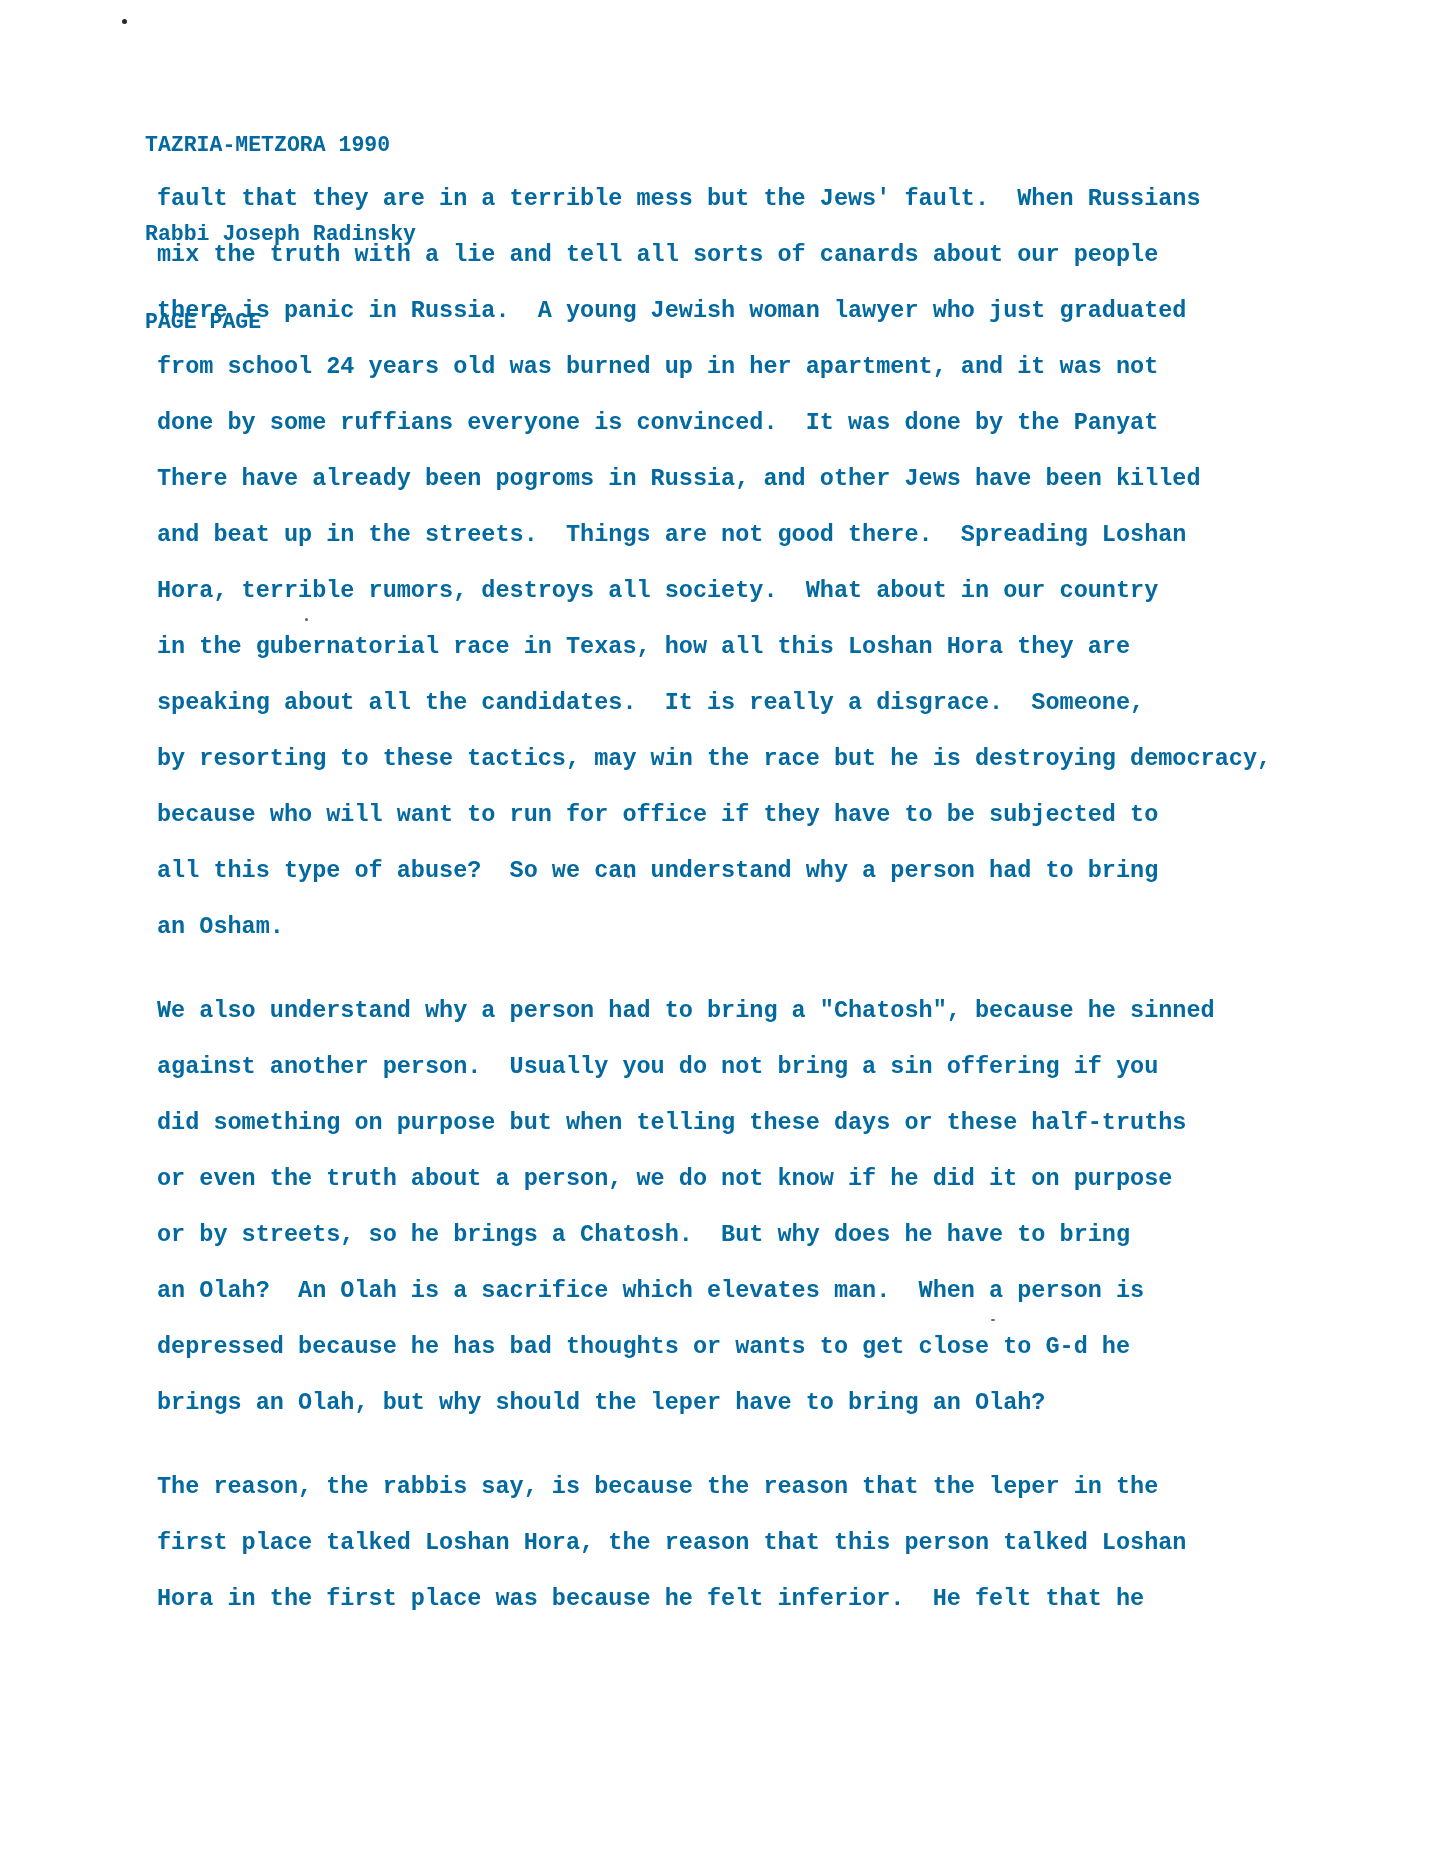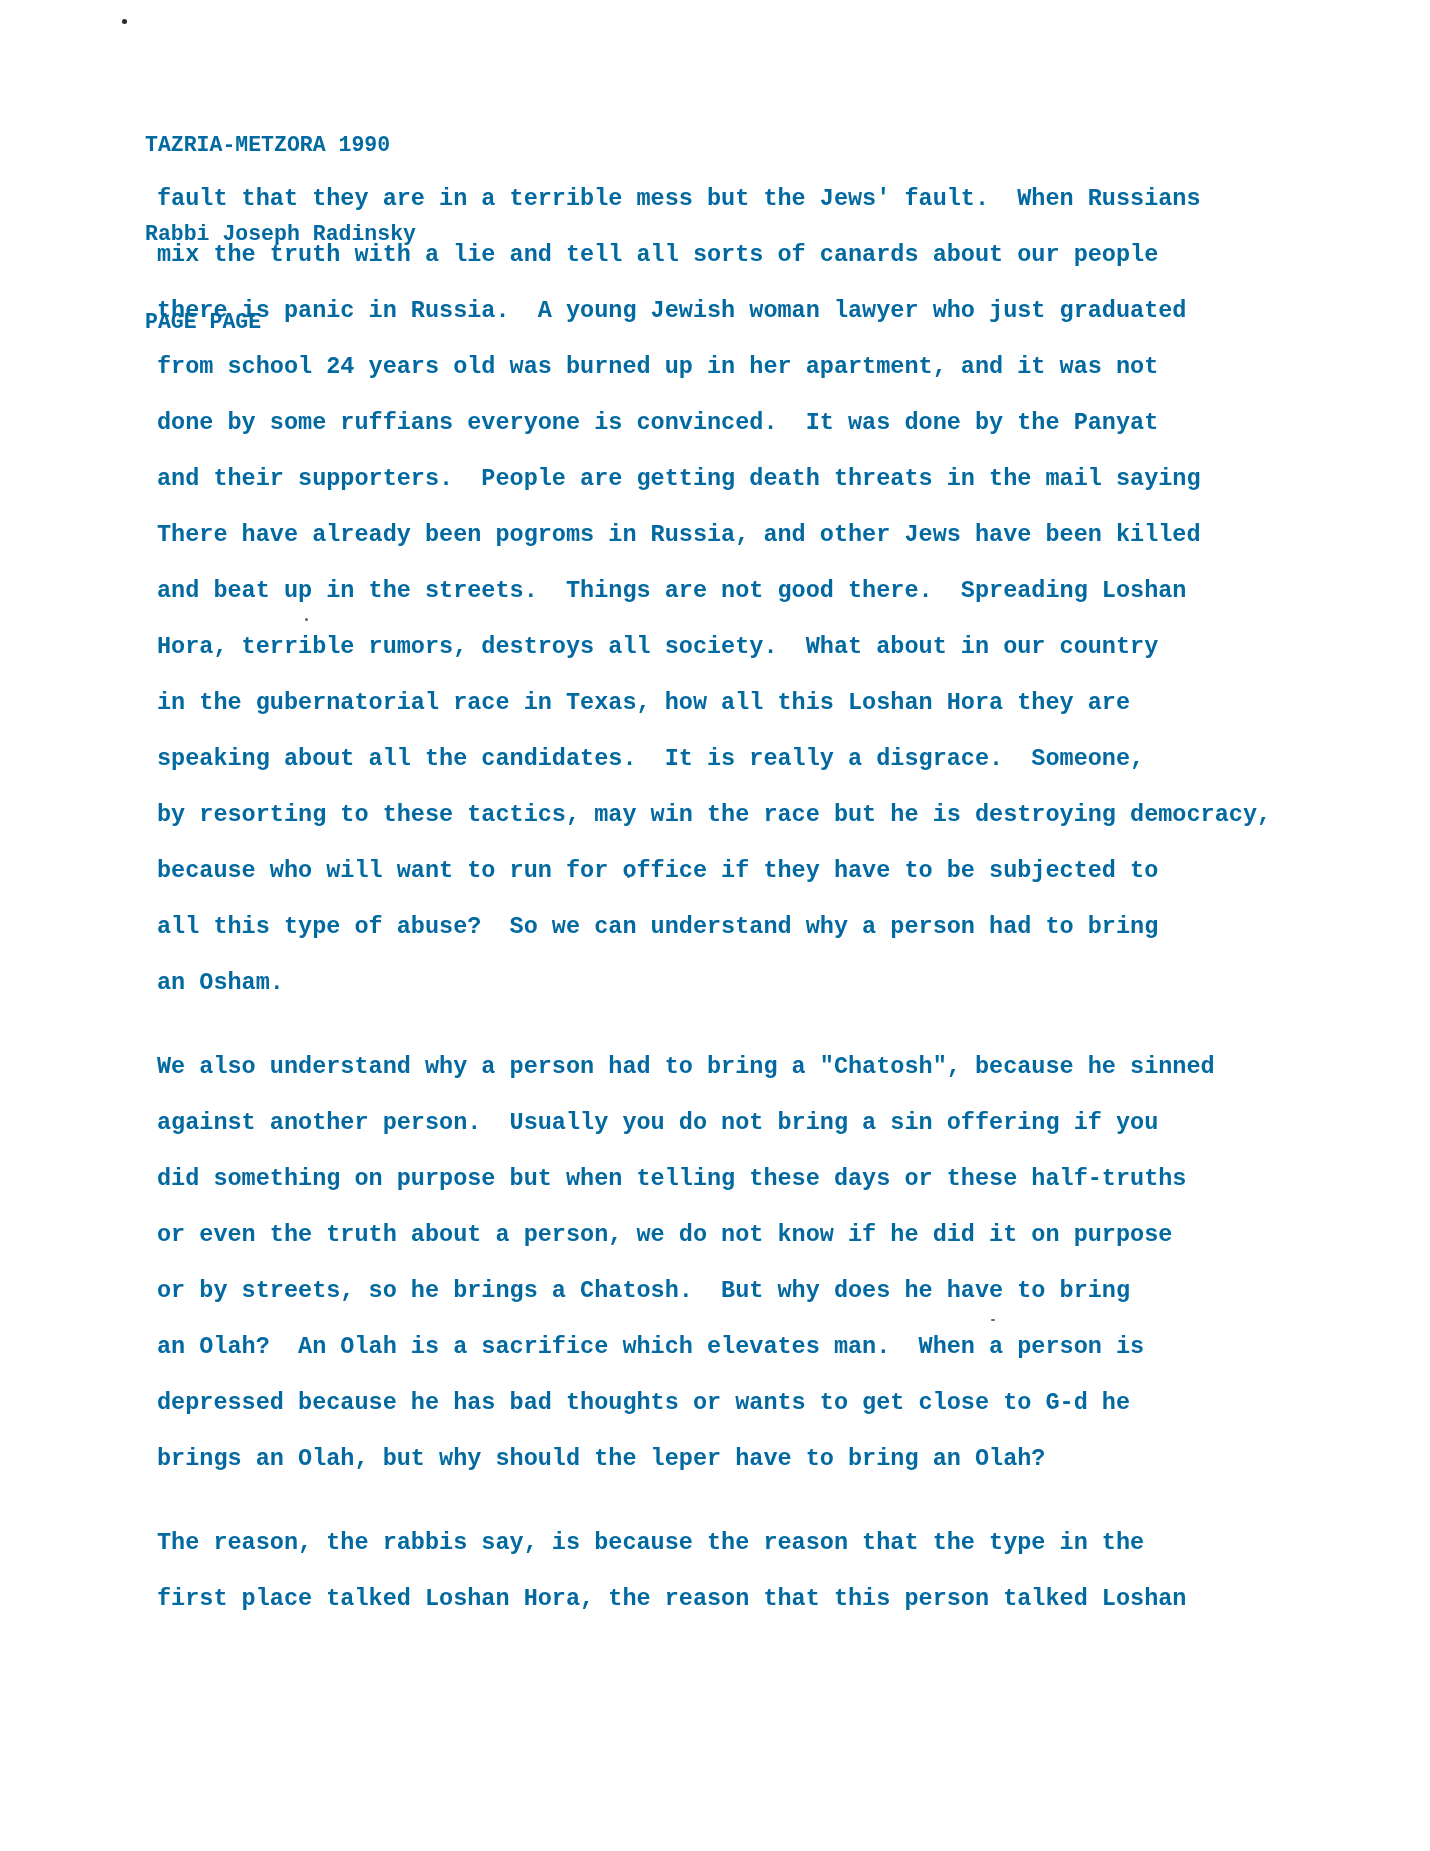--- a/index.html
+++ b/index.html
@@ -70,21 +70,20 @@
     <div class="header-line">PAGE PAGE</div>
   </div>
 
   <div class="doc-body">
       <div class="paragraph">
         <div class="text-line">fault that they are in a terrible mess but the Jews' fault.  When Russians</div>
         <div class="text-line">mix the truth with a lie and tell all sorts of canards about our people</div>
         <div class="text-line">there is panic in Russia.  A young Jewish woman lawyer who just graduated</div>
         <div class="text-line">from school 24 years old was burned up in her apartment, and it was not</div>
         <div class="text-line">done by some ruffians everyone is convinced.  It was done by the Panyat</div>
-        <div class="text-line">and their supporters.  People are getting death threats in the mail saying</div>
         <div class="text-line">There have already been pogroms in Russia, and other Jews have been killed</div>
         <div class="text-line">and beat up in the streets.  Things are not good there.  Spreading Loshan</div>
         <div class="text-line">Hora, terrible rumors, destroys all society.  What about in our country</div>
         <div class="text-line">in the gubernatorial race in Texas, how all this Loshan Hora they are</div>
         <div class="text-line">speaking about all the candidates.  It is really a disgrace.  Someone,</div>
         <div class="text-line">by resorting to these tactics, may win the race but he is destroying democracy,</div>
         <div class="text-line">because who will want to run for office if they have to be subjected to</div>
         <div class="text-line">all this type of abuse?  So we can understand why a person had to bring</div>
         <div class="text-line">an Osham.</div>
       </div>
@@ -92,18 +91,19 @@
         <div class="text-line">We also understand why a person had to bring a "Chatosh", because he sinned</div>
         <div class="text-line">against another person.  Usually you do not bring a sin offering if you</div>
         <div class="text-line">did something on purpose but when telling these days or these half-truths</div>
         <div class="text-line">or even the truth about a person, we do not know if he did it on purpose</div>
         <div class="text-line">or by streets, so he brings a Chatosh.  But why does he have to bring</div>
         <div class="text-line">an Olah?  An Olah is a sacrifice which elevates man.  When a person is</div>
         <div class="text-line">depressed because he has bad thoughts or wants to get close to G-d he</div>
         <div class="text-line">brings an Olah, but why should the leper have to bring an Olah?</div>
       </div>
       <div class="paragraph">
-        <div class="text-line">The reason, the rabbis say, is because the reason that the type in the</div>
+        <div class="text-line">The reason, the rabbis say, is because the reason that the leper in the</div>
         <div class="text-line">first place talked Loshan Hora, the reason that this person talked Loshan</div>
+        <div class="text-line">Hora in the first place was because he felt inferior.  He felt that he</div>
       </div>
     </div>
 
 </div>
 
 </body></html>

